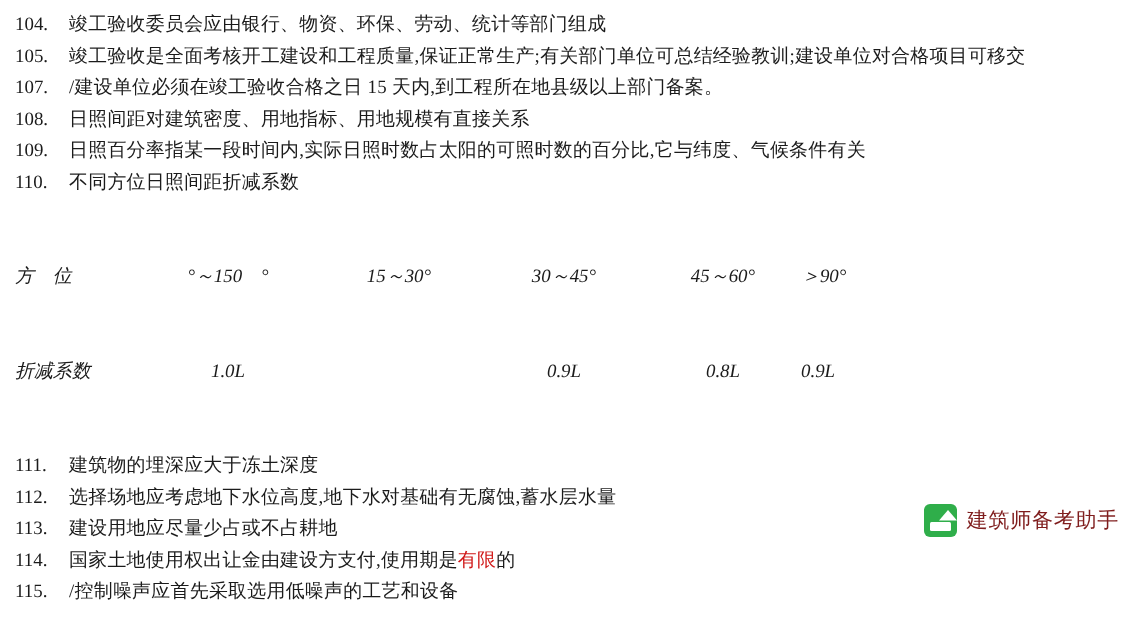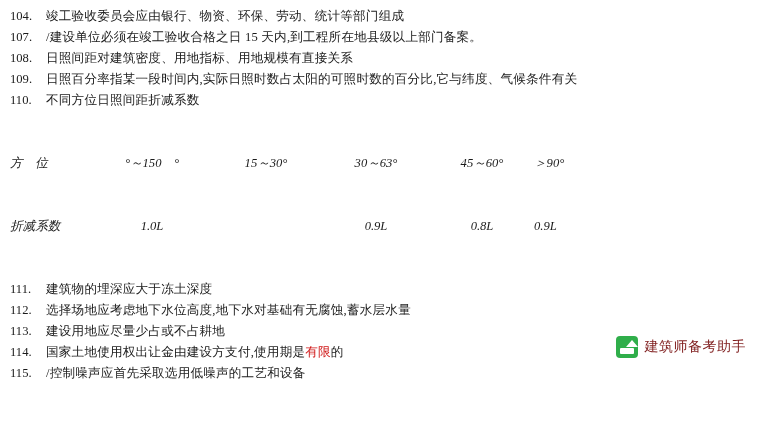--- a/index.html
+++ b/index.html
@@ -94,20 +94,24 @@
 </head>
 <body>
 
 <div class="page">
 
   <div class="line">
     <span class="num">104.</span>
     <span class="txt">竣工验收委员会应由银行、物资、环保、劳动、统计等部门组成</span>
   </div>
   <div class="line">
+    <span class="num">105.</span>
+    <span class="txt">竣工验收是全面考核开工建设和工程质量,保证正常生产;有关部门单位可总结经验教训;建设单位对合格项目可移交</span>
+  </div>
+  <div class="line">
     <span class="num">107.</span>
     <span class="txt">/建设单位必须在竣工验收合格之日 15 天内,到工程所在地县级以上部门备案。</span>
   </div>
   <div class="line">
     <span class="num">108.</span>
     <span class="txt">日照间距对建筑密度、用地指标、用地规模有直接关系</span>
   </div>
   <div class="line">
     <span class="num">109.</span>
     <span class="txt">日照百分率指某一段时间内,实际日照时数占太阳的可照时数的百分比,它与纬度、气候条件有关</span>
@@ -115,21 +119,21 @@
   <div class="line">
     <span class="num">110.</span>
     <span class="txt">不同方位日照间距折减系数</span>
   </div>
 
   <div class="subtable">
     <div class="sub-row">
       <span class="lbl">方　位</span>
       <span class="c1">°～150　°</span>
       <span class="c2">15～30°</span>
-      <span class="c3">30～63°</span>
+      <span class="c3">30～45°</span>
       <span class="c4">45～60°</span>
       <span class="c5">＞90°</span>
     </div>
     <div class="sub-row">
       <span class="lbl">折减系数</span>
       <span class="c1">1.0L</span>
       <span class="c2"></span>
       <span class="c3">0.9L</span>
       <span class="c4">0.8L</span>
       <span class="c5">0.9L</span>

